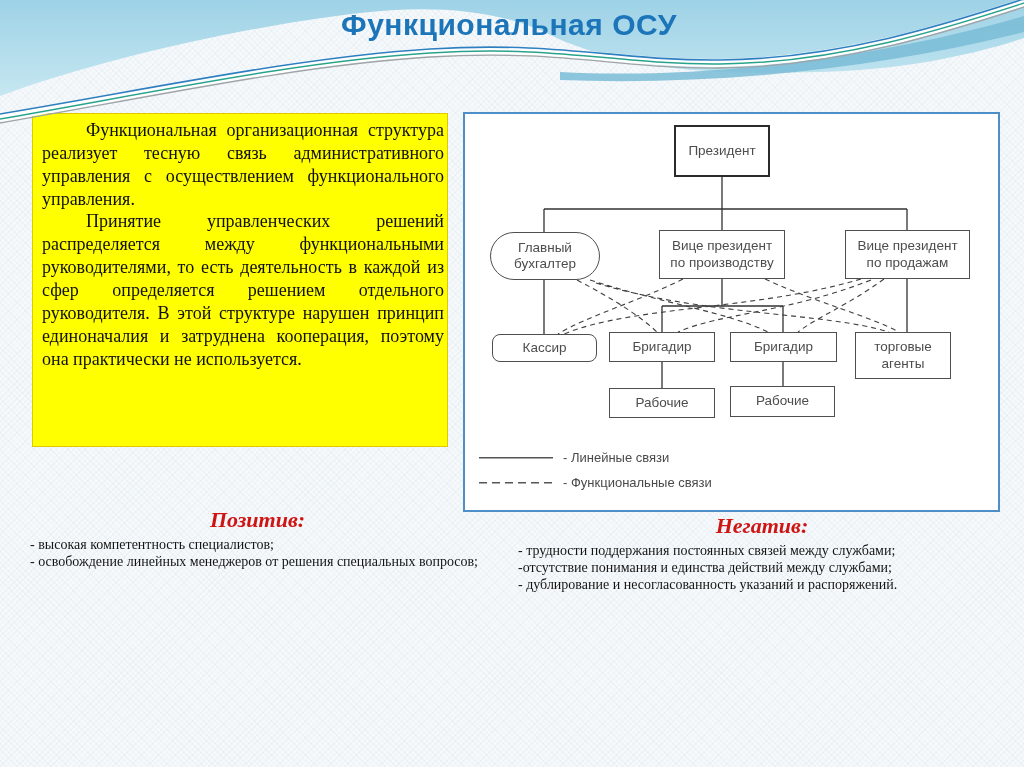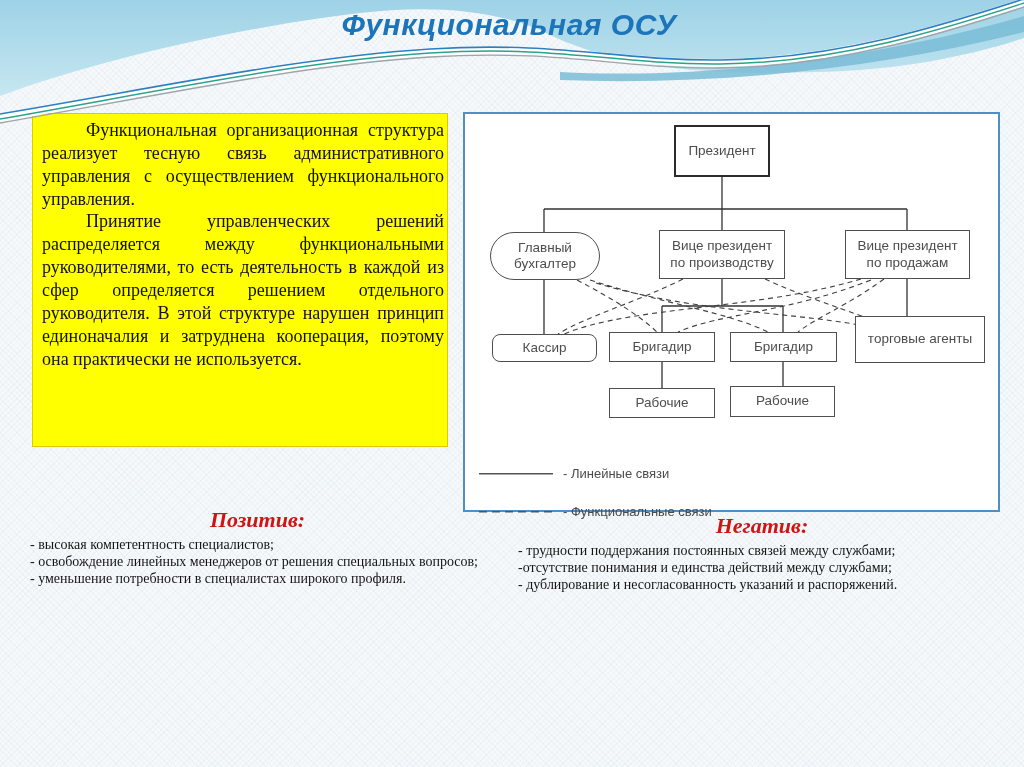--- a/index.html
+++ b/index.html
@@ -7,21 +7,21 @@
   .slide{
     position:relative;width:1024px;height:767px;overflow:hidden;
     background-color:#f6f9fb;
     background-image:
       repeating-linear-gradient(45deg, rgba(140,170,195,.08) 0 1px, transparent 1px 4px),
       repeating-linear-gradient(-45deg, rgba(140,170,195,.08) 0 1px, transparent 1px 4px);
   }
   .banner{position:absolute;top:0;left:0;z-index:5;pointer-events:none;}
   .title{
     position:absolute;top:8px;left:0;right:6px;z-index:6;text-align:center;
-    font-family:"Liberation Sans",sans-serif;font-style:italic;font-weight:bold;
+    font-family:"Liberation Sans",sans-serif;font-weight:bold;
     font-size:30px;color:var(--title-blue,#1c74b9);letter-spacing:.5px;
   }
   .desc{
     position:absolute;left:32px;top:113px;width:416px;height:334px;z-index:2;
     background:var(--note-yellow,#ffff00);border:1px solid #ddca00;
     box-sizing:border-box;padding:5px 3px 4px 9px;
     font-family:"Liberation Serif",serif;font-size:18px;line-height:1.27;
     text-align:justify;color:#101010;
   }
   .desc p{margin:0;text-indent:44px;}
@@ -31,22 +31,22 @@
   }
   .connectors{position:absolute;left:0;top:0;}
   .node{
     position:absolute;background:#fff;border:1px solid #4f4f4f;box-sizing:border-box;
     display:flex;align-items:center;justify-content:center;text-align:center;
     color:#4d4d4d;font-size:13.5px;line-height:1.2;padding:13px 4px;
     font-family:"Liberation Sans",sans-serif;
   }
   .node.prez{border:2px solid #2b2b2b;}
   .legend{
-    position:absolute;left:14px;top:336px;display:flex;flex-direction:column;gap:23px;
-    font-size:13px;color:#4a4a4a;margin-top:16px;
+    position:absolute;left:14px;top:336px;display:flex;flex-direction:column;gap:10px;
+    font-size:13px;color:#4a4a4a;
   }
   .legend-row{display:flex;align-items:center;gap:10px;}
   .sample{width:74px;height:2px;flex:0 0 auto;}
   .sample.solid{background:linear-gradient(#555,#555) no-repeat 0 0/100% 1.5px;}
   .sample.dashed{background:repeating-linear-gradient(90deg,#555 0 8px,transparent 8px 13px) no-repeat 0 0/100% 1.5px;}
   .section{position:absolute;z-index:2;font-family:"Liberation Serif",serif;color:#151515;}
   .pros{left:30px;top:507px;width:455px;}
   .cons{left:518px;top:513px;width:488px;}
   .sec-heading{
     text-align:center;font-weight:bold;font-style:italic;font-size:22px;
@@ -102,21 +102,21 @@
     </div>
     <div class="node" style="left:27px;top:220px;width:105px;height:28px;border-radius:8px;">
       <span>Кассир</span>
     </div>
     <div class="node" style="left:144px;top:218px;width:106px;height:30px;">
       <span>Бригадир</span>
     </div>
     <div class="node" style="left:265px;top:218px;width:107px;height:30px;">
       <span>Бригадир</span>
     </div>
-    <div class="node" style="left:390px;top:202px;width:130px;height:47px;">
+    <div class="node" style="left:390px;top:218px;width:96px;height:47px;">
       <span>торговые агенты</span>
     </div>
     <div class="node" style="left:144px;top:274px;width:106px;height:30px;">
       <span>Рабочие</span>
     </div>
     <div class="node" style="left:265px;top:272px;width:105px;height:31px;">
       <span>Рабочие</span>
     </div>
 
     <div class="legend">
@@ -128,21 +128,20 @@
         <span class="sample dashed"></span>
         <span>- Функциональные связи</span>
       </div>
     </div>
   </div>
 
   <div class="section pros">
     <div class="sec-heading">Позитив:</div>
     <div class="item">- высокая компетентность специалистов;</div>
     <div class="item">- освобождение линейных менеджеров от решения специальных вопросов;</div>
-    <div class="item">- уменьшение потребности в специалистах широкого профиля.</div>
   </div>
 
   <div class="section cons">
     <div class="sec-heading">Негатив:</div>
     <div class="item">- трудности поддержания постоянных связей между службами;</div>
     <div class="item">-отсутствие понимания и единства действий между службами;</div>
     <div class="item">- дублирование и несогласованность указаний и распоряжений.</div>
   </div>
 
 </div>

